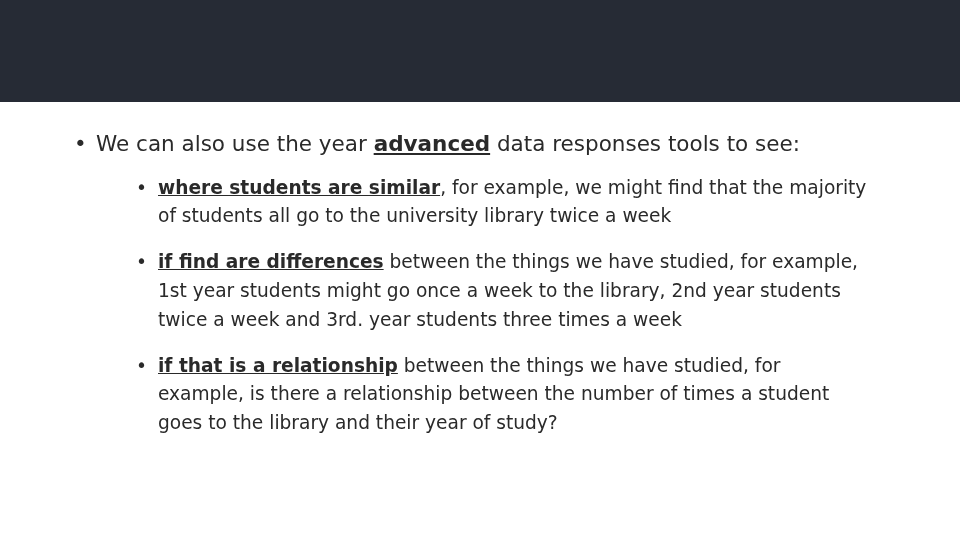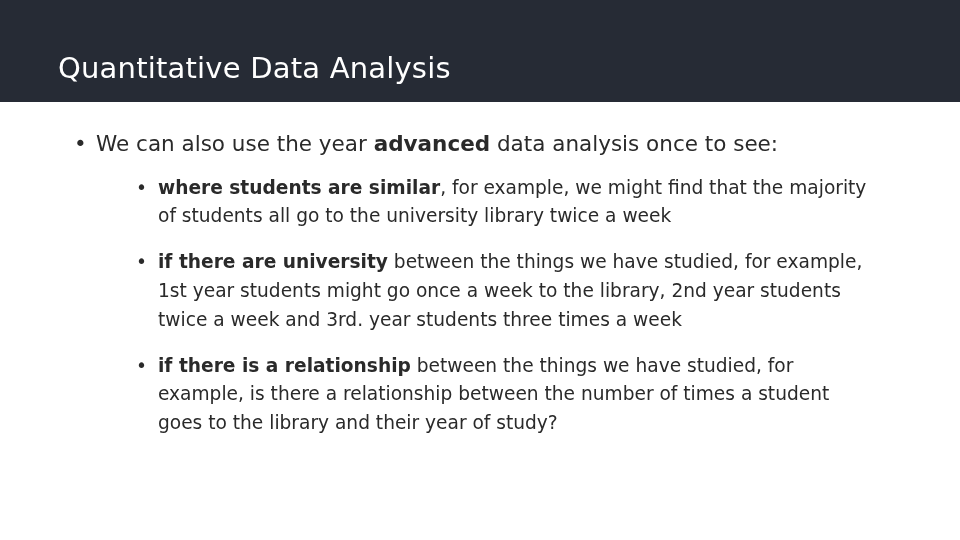--- a/index.html
+++ b/index.html
@@ -89,50 +89,50 @@
   li.item2 > .bullet {
     position: absolute;
     left: 4px;
     top: 0;
     font-size: 18.6px;
     line-height: 1.55;
     color: #2a2a2a;
   }
   .b {
     font-weight: bold;
+    text-decoration: underline;
   }
   .txt {
     display: inline;
   }
 </style>
 </head>
 <body>
 
 <div class="slide">
 
   <div class="title-band"></div>
-  <div class="slide-title">Quantitative Data Analysis</div>
 
   <div class="body-area">
     <ul class="lvl1">
       <li class="item1">
         <span class="bullet">•</span>
-        <span class="txt">We can also use the year </span><span class="txt b">advanced</span><span class="txt"> data analysis once to see:</span>
+        <span class="txt">We can also use the year </span><span class="txt b">advanced</span><span class="txt"> data responses tools to see:</span>
 
         <ul class="lvl2">
           <li class="item2">
             <span class="bullet">•</span>
             <span class="txt b">where students are similar</span><span class="txt">, for example, we might find that the majority of students all go to the university library twice a week</span>
           </li>
           <li class="item2">
             <span class="bullet">•</span>
-            <span class="txt b">if there are university</span><span class="txt"> between the things we have studied, for example, 1st year students might go once a week to the library, 2nd year students twice a week and 3rd. year students three times a week</span>
+            <span class="txt b">if find are differences</span><span class="txt"> between the things we have studied, for example, 1st year students might go once a week to the library, 2nd year students twice a week and 3rd. year students three times a week</span>
           </li>
           <li class="item2">
             <span class="bullet">•</span>
-            <span class="txt b">if there is a relationship</span><span class="txt"> between the things we have studied, for example, is there a relationship between the number of times a student goes to the library and their year of study?</span>
+            <span class="txt b">if that is a relationship</span><span class="txt"> between the things we have studied, for example, is there a relationship between the number of times a student goes to the library and their year of study?</span>
           </li>
         </ul>
       </li>
     </ul>
   </div>
 
 </div>
 
 </body></html>

